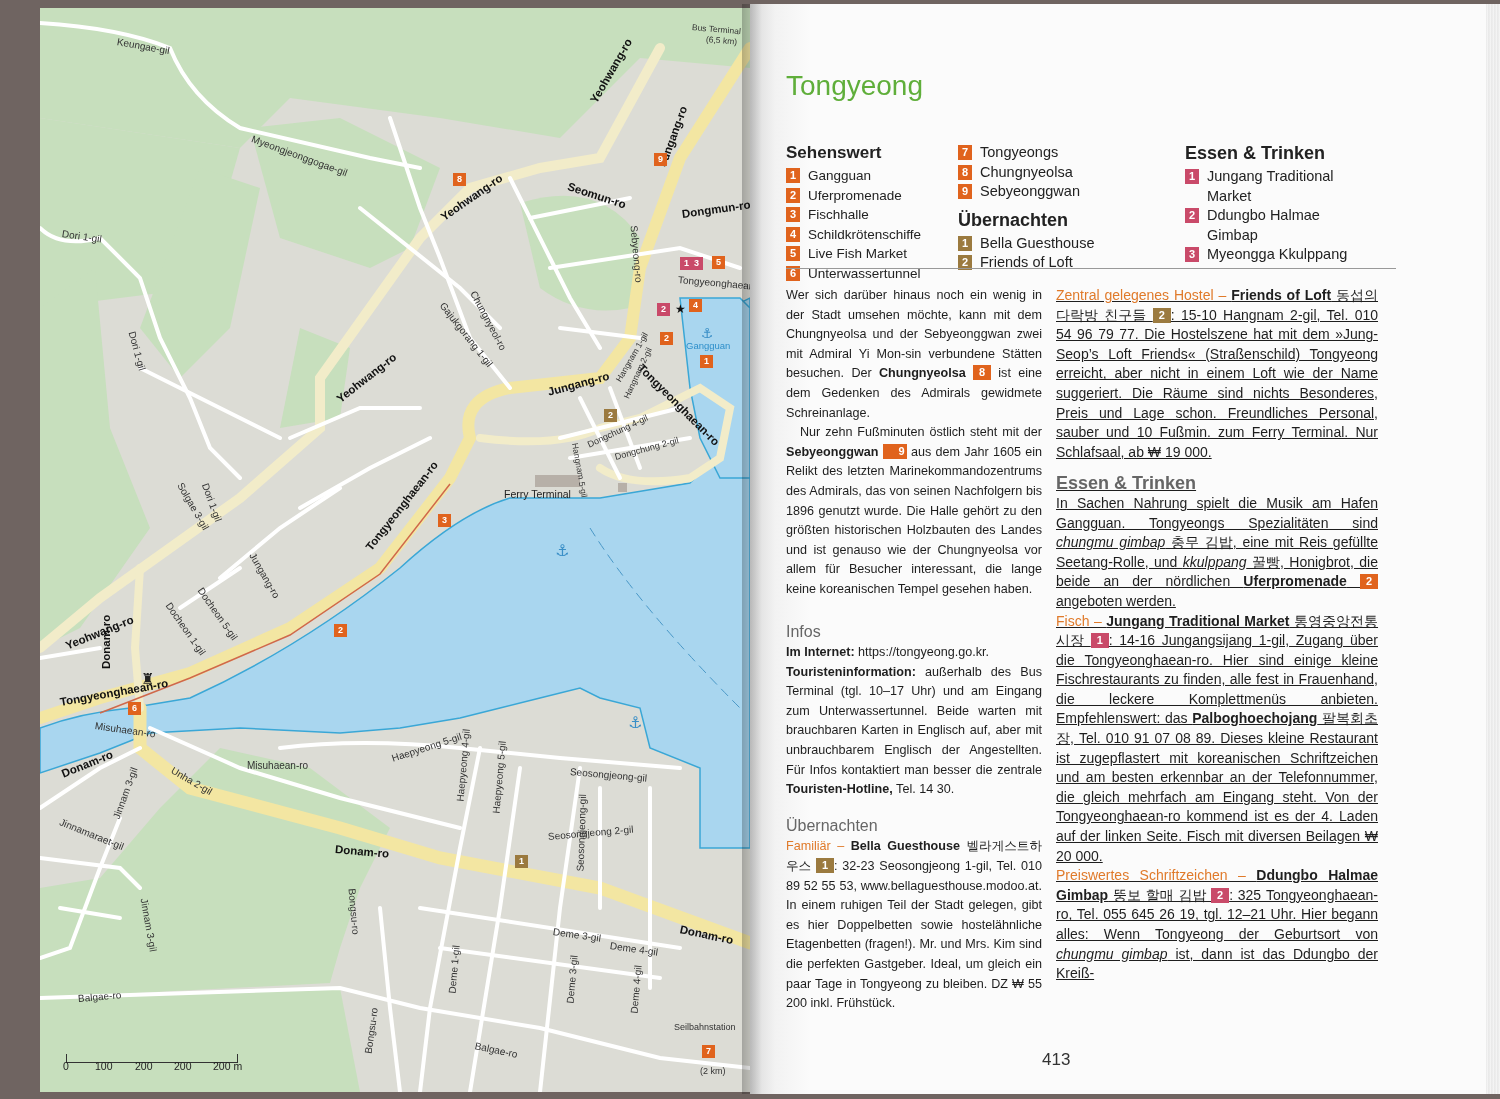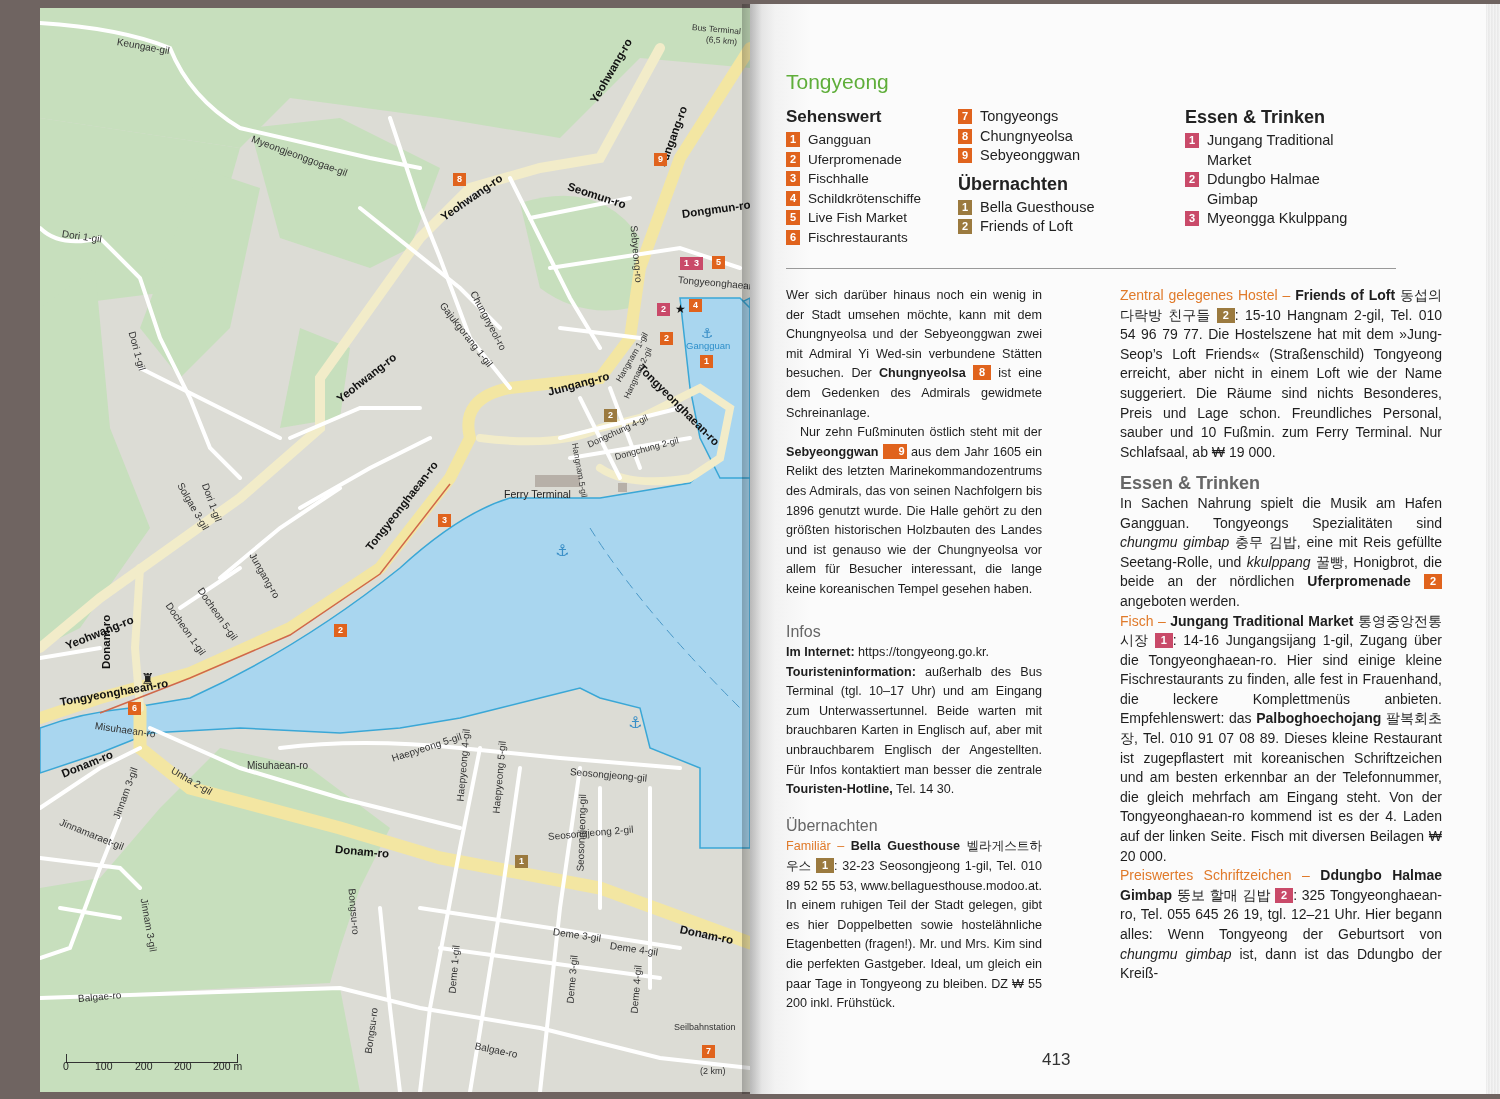--- a/index.html
+++ b/index.html
@@ -4,35 +4,35 @@
 <style>
   html,body{margin:0;padding:0;}
   body{width:1500px;height:1099px;background:#ffffff;position:relative;overflow:hidden;font-family:"Liberation Sans",sans-serif;}
   .book-edge{position:absolute;left:0;top:0;width:1500px;height:1099px;background:#6f6461;}
   .left-page{position:absolute;left:40px;top:8px;width:710px;height:1084px;background:#dcdcd5;overflow:hidden;}
   .left-page svg{position:absolute;left:0;top:0;}
   .right-page{position:absolute;left:750px;top:4px;width:738px;height:1090px;background:linear-gradient(90deg,#d9d9d9 0,#f2f2f2 25px,#fbfbfb 60px,#fbfbfb 100%);}
   .page-stack{position:absolute;right:0;top:4px;width:14px;height:1090px;background:repeating-linear-gradient(90deg,#e9e9e9 0,#f7f7f7 2px,#dcdcdc 3px);}
   .gutter{position:absolute;left:742px;top:4px;width:20px;height:1090px;background:linear-gradient(90deg,rgba(0,0,0,.25),rgba(0,0,0,0));}
 
-  .title{position:absolute;left:786px;top:70px;font-size:21px;color:#5fae3a;}
-  .legend-col{position:absolute;}
+  .title{position:absolute;left:786px;top:70px;font-size:28px;color:#5fae3a;}
+  .legend-col{position:absolute;margin-top:36px;}
   .legend-h{font-size:17px;font-weight:bold;color:#222;margin-bottom:3px;}
   .legend-item{display:flex;align-items:flex-start;font-size:13.5px;color:#222;line-height:19.5px;}
   .legend-item.big{font-size:14.5px;line-height:19.5px;}
   .badge{display:inline-block;min-width:14px;height:15px;line-height:15px;text-align:center;color:#fff;font-size:11px;font-weight:bold;margin-right:8px;margin-top:2px;flex:none;}
   .b-orange{background:#e0631d;}
   .b-brown{background:#9b7a3f;}
   .b-pink{background:#c94a69;}
   .rule{position:absolute;left:786px;top:268px;width:610px;height:1px;background:#999;}
 
   .col{position:absolute;color:#1e1e1e;text-align:justify;}
   .col p{margin:0;}
   .c1{left:786px;top:286px;width:256px;font-size:12.6px;line-height:19.6px;}
-  .c2{left:1120px;top:286px;width:322px;font-size:14px;line-height:19.6px;}
+  .c2{left:1056px;top:286px;width:322px;font-size:14px;line-height:19.6px;text-decoration:underline;}
   .sec-h{font-size:16px;color:#666;margin-top:12px;margin-bottom:2px;}
   .sec-h2{font-size:18px;color:#666;margin-top:12px;margin-bottom:0;font-weight:bold;}
   .cat{color:#e07a2a;}
   .inline-badge{display:inline-block;min-width:14px;height:15px;line-height:15px;text-align:center;color:#fff;font-size:11px;font-weight:bold;padding:0 2px;vertical-align:1px;}
   .indent{text-indent:14px;}
   .page-num{position:absolute;left:1042px;top:1050px;font-size:17px;color:#333;}
 
   .map-label{position:absolute;font-size:10px;color:#333;white-space:nowrap;transform-origin:left center;}
   .map-label.main{font-size:11.5px;font-weight:bold;color:#111;}
   .pin{position:absolute;width:13px;height:13px;line-height:13px;text-align:center;color:#fff;font-size:9px;font-weight:bold;}
@@ -224,21 +224,21 @@
   <div class="legend-item">
       <span class="badge b-orange">4</span>
       <span>Schildkrötenschiffe</span>
     </div>
   <div class="legend-item">
       <span class="badge b-orange">5</span>
       <span>Live Fish Market</span>
     </div>
   <div class="legend-item">
       <span class="badge b-orange">6</span>
-      <span>Fischrestaurants</span>
+      <span>Unterwassertunnel</span>
     </div>
 </div>
 
 <div class="legend-col" style="left:958px;top:107px;">
   <div class="legend-item big">
       <span class="badge b-orange">7</span>
       <span>Tongyeongs</span>
     </div>
   <div class="legend-item big">
       <span class="badge b-orange">8</span>
@@ -271,21 +271,21 @@
     </div>
   <div class="legend-item big">
       <span class="badge b-pink">3</span>
       <span>Myeongga Kkulppang</span>
     </div>
 </div>
 
 <div class="rule"></div>
 
 <div class="col c1">
-  <p><span>Wer sich darüber hinaus noch ein wenig in der Stadt umsehen möchte, kann mit dem Chungnyeolsa und der Sebyeonggwan zwei mit Admiral Yi Wed-sin verbundene Stätten besuchen. Der </span><b>Chungnyeolsa</b> <span class="inline-badge b-orange">8</span><span> ist eine dem Gedenken des Admirals gewidmete Schreinanlage.</span></p>
+  <p><span>Wer sich darüber hinaus noch ein wenig in der Stadt umsehen möchte, kann mit dem Chungnyeolsa und der Sebyeonggwan zwei mit Admiral Yi Mon-sin verbundene Stätten besuchen. Der </span><b>Chungnyeolsa</b> <span class="inline-badge b-orange">8</span><span> ist eine dem Gedenken des Admirals gewidmete Schreinanlage.</span></p>
   <p class="indent"><span>Nur zehn Fußminuten östlich steht mit der </span><b>Sebyeonggwan</b> <span class="inline-badge b-orange">9</span><span> aus dem Jahr 1605 ein Relikt des letzten Marinekommandozentrums des Admirals, das von seinen Nachfolgern bis 1896 genutzt wurde. Die Halle gehört zu den größten historischen Holzbauten des Landes und ist genauso wie der Chungnyeolsa vor allem für Besucher interessant, die lange keine koreanischen Tempel gesehen haben.</span></p>
   <div class="sec-h" style="margin-top:22px">Infos</div>
   <p><b>Im Internet:</b><span> https://tongyeong.go.kr.</span></p>
   <p><b>Touristeninformation:</b><span> außerhalb des Bus Terminal (tgl. 10–17 Uhr) und am Eingang zum Unterwassertunnel. Beide warten mit brauchbaren Karten in Englisch auf, aber mit unbrauchbarem Englisch der Angestellten. Für Infos kontaktiert man besser die zentrale </span><b>Touristen-Hotline,</b><span> Tel. 14 30.</span></p>
   <div class="sec-h" style="margin-top:16px">Übernachten</div>
   <p><span class="cat">Familiär – </span><b>Bella Guesthouse</b><span> 벨라게스트하우스 </span><span class="inline-badge b-brown">1</span><span>: 32-23 Seosongjeong 1-gil, Tel. 010 89 52 55 53, www.bellaguesthouse.modoo.at. In einem ruhigen Teil der Stadt gelegen, gibt es hier Doppelbetten sowie hostelähnliche Etagenbetten (fragen!). Mr. und Mrs. Kim sind die perfekten Gastgeber. Ideal, um gleich ein paar Tage in Tongyeong zu bleiben. DZ ₩ 55 200 inkl. Frühstück.</span></p>
 </div>
 
 <div class="col c2">
   <p><span class="cat">Zentral gelegenes Hostel – </span><b>Friends of Loft</b><span> 동섭의 다락방 친구들 </span><span class="inline-badge b-brown">2</span><span>: 15-10 Hangnam 2-gil, Tel. 010 54 96 79 77. Die Hostelszene hat mit dem »Jung-Seop’s Loft Friends« (Straßenschild) Tongyeong erreicht, aber nicht in einem Loft wie der Name suggeriert. Die Räume sind nichts Besonderes, Preis und Lage schon. Freundliches Personal, sauber und 10 Fußmin. zum Ferry Terminal. Nur Schlafsaal, ab ₩ 19 000.</span></p>

